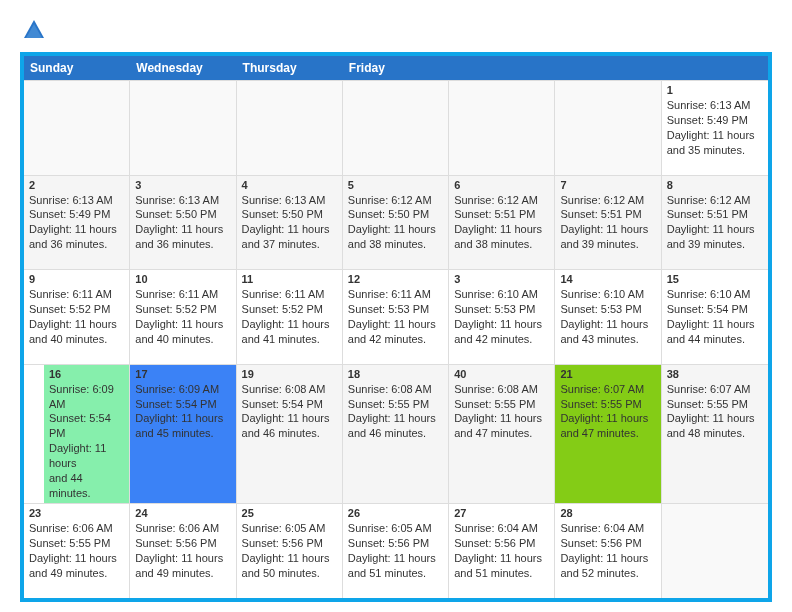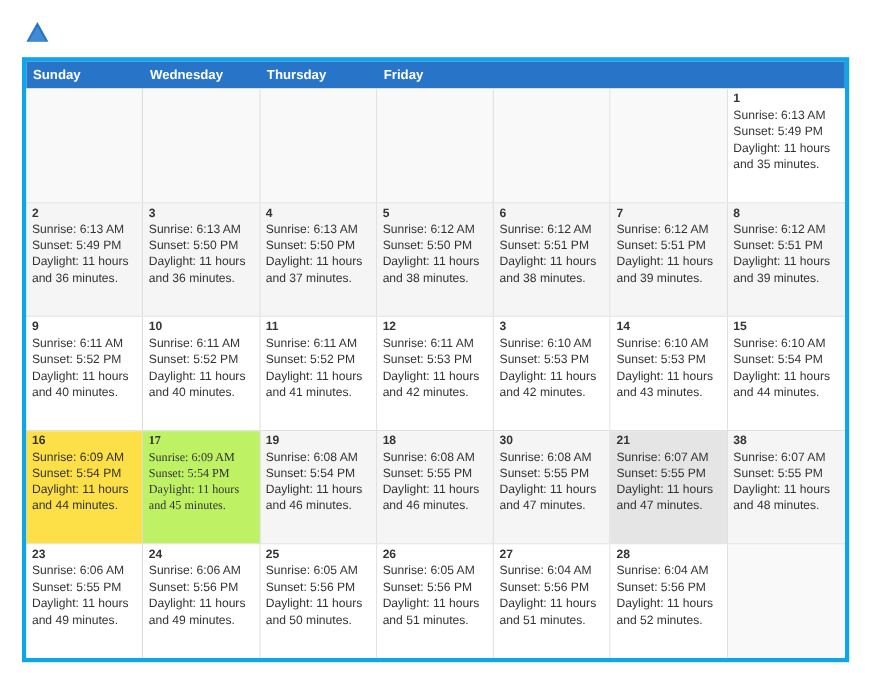--- a/index.html
+++ b/index.html
@@ -256,28 +256,28 @@
           </div>
           <div class="cal-cell">
             <span class="day-number">15</span>
             <div class="day-info" style="white-space: pre-line;">Sunrise: 6:10 AM
 Sunset: 5:54 PM
 Daylight: 11 hours
 and 44 minutes.</div>
           </div>
         </div>
         <div class="cal-row">
-          <div class="cal-cell" style="background: #fde047;">
+          <div class="cal-cell" style="background: #86efac; margin-left: 20px;">
             <span class="day-number">16</span>
             <div class="day-info" style="white-space: pre-line;">Sunrise: 6:09 AM
 Sunset: 5:54 PM
 Daylight: 11 hours
 and 44 minutes.</div>
           </div>
-          <div class="cal-cell" style="background: #bef264; font-family: Liberation Serif, serif;">
+          <div class="cal-cell" style="background: #3b82f6;">
             <span class="day-number">17</span>
             <div class="day-info" style="white-space: pre-line;">Sunrise: 6:09 AM
 Sunset: 5:54 PM
 Daylight: 11 hours
 and 45 minutes.</div>
           </div>
           <div class="cal-cell" style="background: rgb(245, 245, 245);">
             <span class="day-number">19</span>
             <div class="day-info" style="white-space: pre-line;">Sunrise: 6:08 AM
 Sunset: 5:54 PM
@@ -285,27 +285,27 @@
 and 46 minutes.</div>
           </div>
           <div class="cal-cell" style="background: rgb(245, 245, 245);">
             <span class="day-number">18</span>
             <div class="day-info" style="white-space: pre-line;">Sunrise: 6:08 AM
 Sunset: 5:55 PM
 Daylight: 11 hours
 and 46 minutes.</div>
           </div>
           <div class="cal-cell" style="background: rgb(245, 245, 245);">
-            <span class="day-number">30</span>
+            <span class="day-number">40</span>
             <div class="day-info" style="white-space: pre-line;">Sunrise: 6:08 AM
 Sunset: 5:55 PM
 Daylight: 11 hours
 and 47 minutes.</div>
           </div>
-          <div class="cal-cell" style="background: #e5e5e5;">
+          <div class="cal-cell" style="background: #84cc16;">
             <span class="day-number">21</span>
             <div class="day-info" style="white-space: pre-line;">Sunrise: 6:07 AM
 Sunset: 5:55 PM
 Daylight: 11 hours
 and 47 minutes.</div>
           </div>
           <div class="cal-cell" style="background: rgb(245, 245, 245);">
             <span class="day-number">38</span>
             <div class="day-info" style="white-space: pre-line;">Sunrise: 6:07 AM
 Sunset: 5:55 PM

